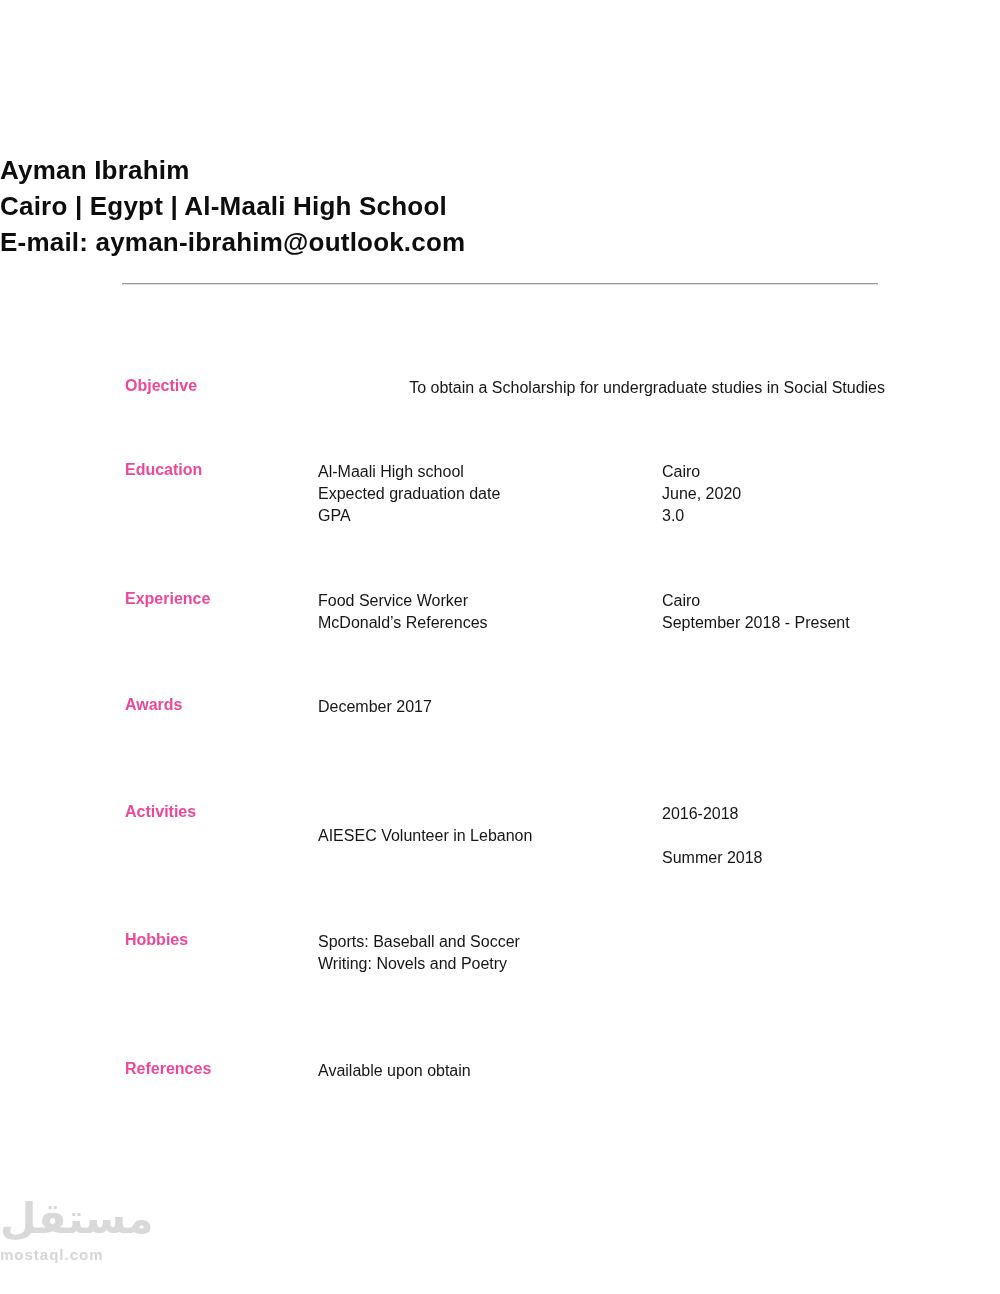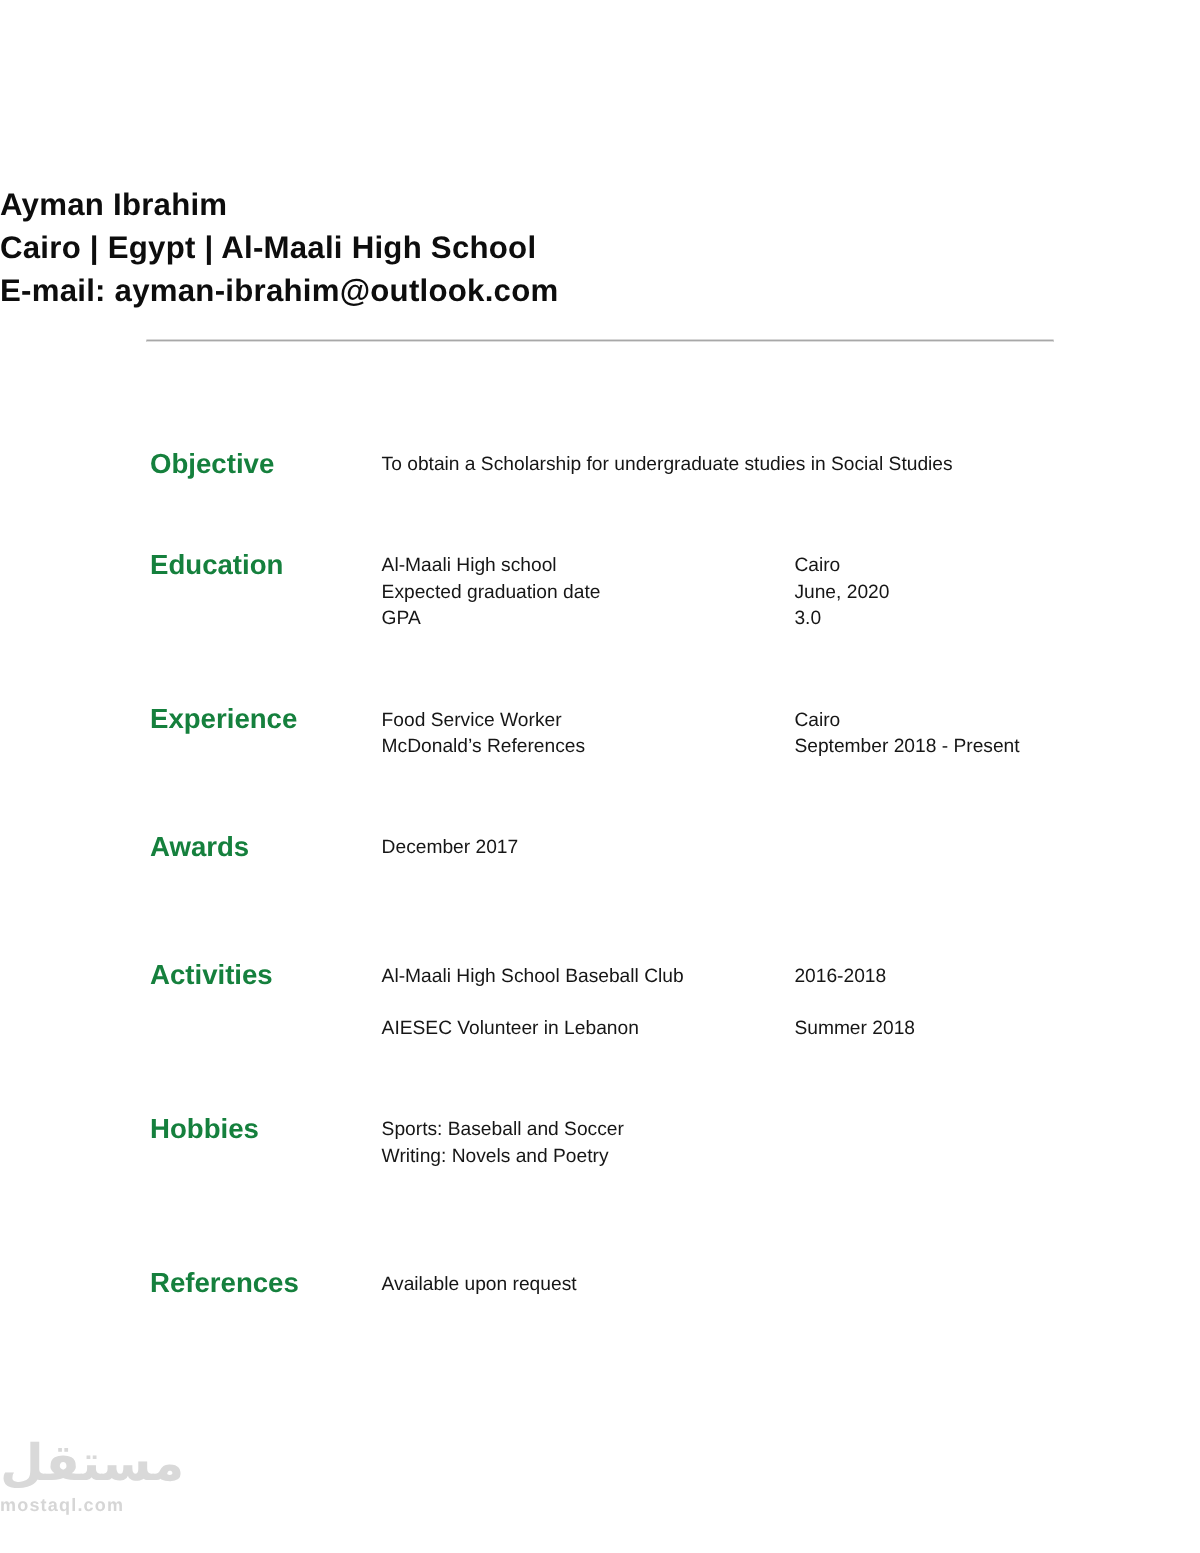--- a/index.html
+++ b/index.html
@@ -46,41 +46,41 @@
   .section {
     position: absolute;
     left: 125px;
     width: 760px;
     display: grid;
     grid-template-columns: 193px 344px 1fr;
     align-items: start;
   }
   .sec-label {
     font-weight: bold;
-    font-size: 23px;
+    font-size: 16px;
     line-height: 24px;
     margin-top: -3px;
-    color: #15803d;
+    color: #ec4899;
   }
   .line {
     font-size: 16px;
     line-height: 22px;
     color: #161616;
     white-space: nowrap;
   }
   .gap { margin-top: 22px; }
   .s-objective  { top: 377px; }
   .s-education  { top: 461px; }
   .s-experience { top: 590px; }
   .s-awards     { top: 696px; }
   .s-activities { top: 803px; }
   .s-hobbies    { top: 931px; }
   .s-references { top: 1060px; }
   
-  .span2 { grid-column: 2 / 4; }
+  .span2 { grid-column: 2 / 4; text-align: right; }
   
   .watermark {
     position: absolute;
     top: 1194px;
     left: 0;
     width: 100%;
     text-align: left;
     user-select: none;
   }
   .wm-ar {
@@ -147,42 +147,41 @@
   <div class="section s-awards">
     <div class="sec-label">Awards</div>
     <div>
       <div class="line">December 2017</div>
     </div>
   </div>
 
   <div class="section s-activities">
     <div class="sec-label">Activities</div>
     <div>
-      <div class="line">Al-Maali High School Baseball Club</div>
       <div class="line gap">AIESEC Volunteer in Lebanon</div>
     </div>
     <div>
       <div class="line">2016-2018</div>
       <div class="line gap">Summer 2018</div>
     </div>
   </div>
 
   <div class="section s-hobbies">
     <div class="sec-label">Hobbies</div>
     <div>
       <div class="line">Sports: Baseball and Soccer</div>
       <div class="line">Writing: Novels and Poetry</div>
     </div>
     <div></div>
   </div>
 
   <div class="section s-references">
     <div class="sec-label">References</div>
     <div>
-      <div class="line">Available upon request</div>
+      <div class="line">Available upon obtain</div>
     </div>
     <div></div>
   </div>
 
   <div class="watermark">
     <div class="wm-ar">مستقل</div>
     <div class="wm-url">mostaql.com</div>
   </div>
 
 </div>

